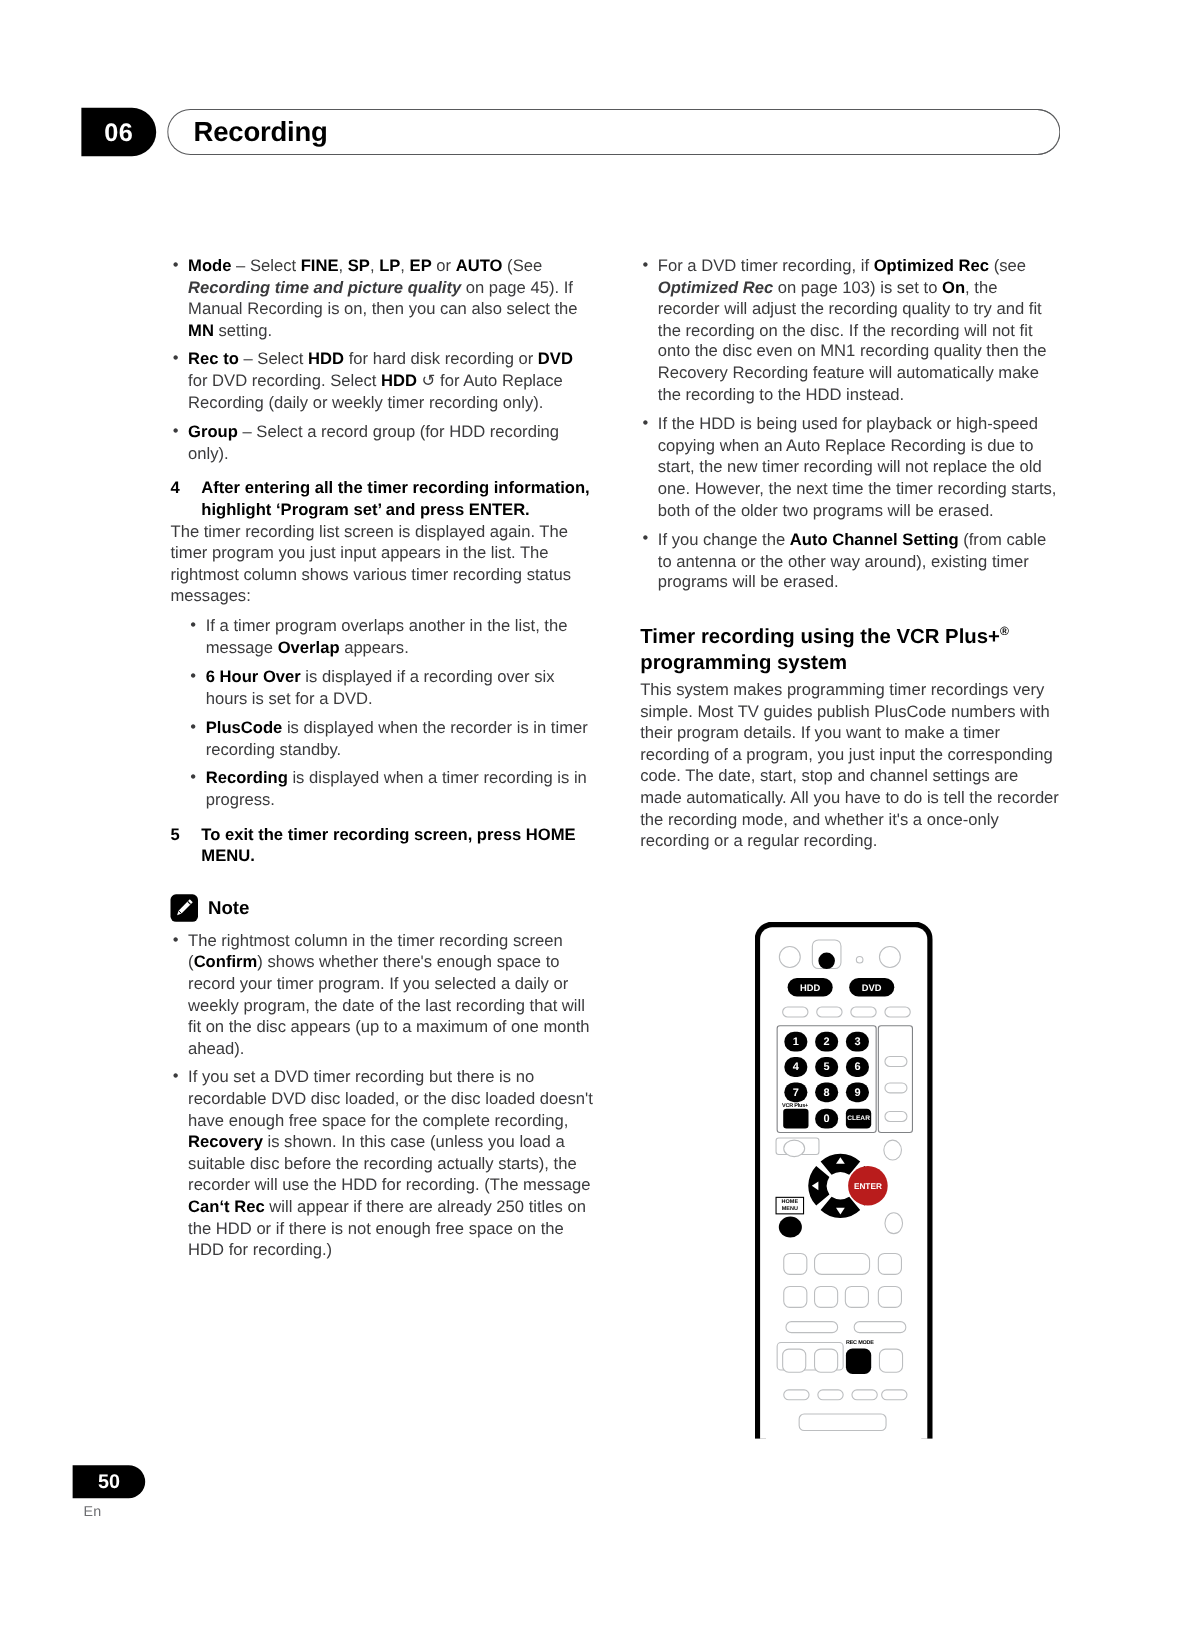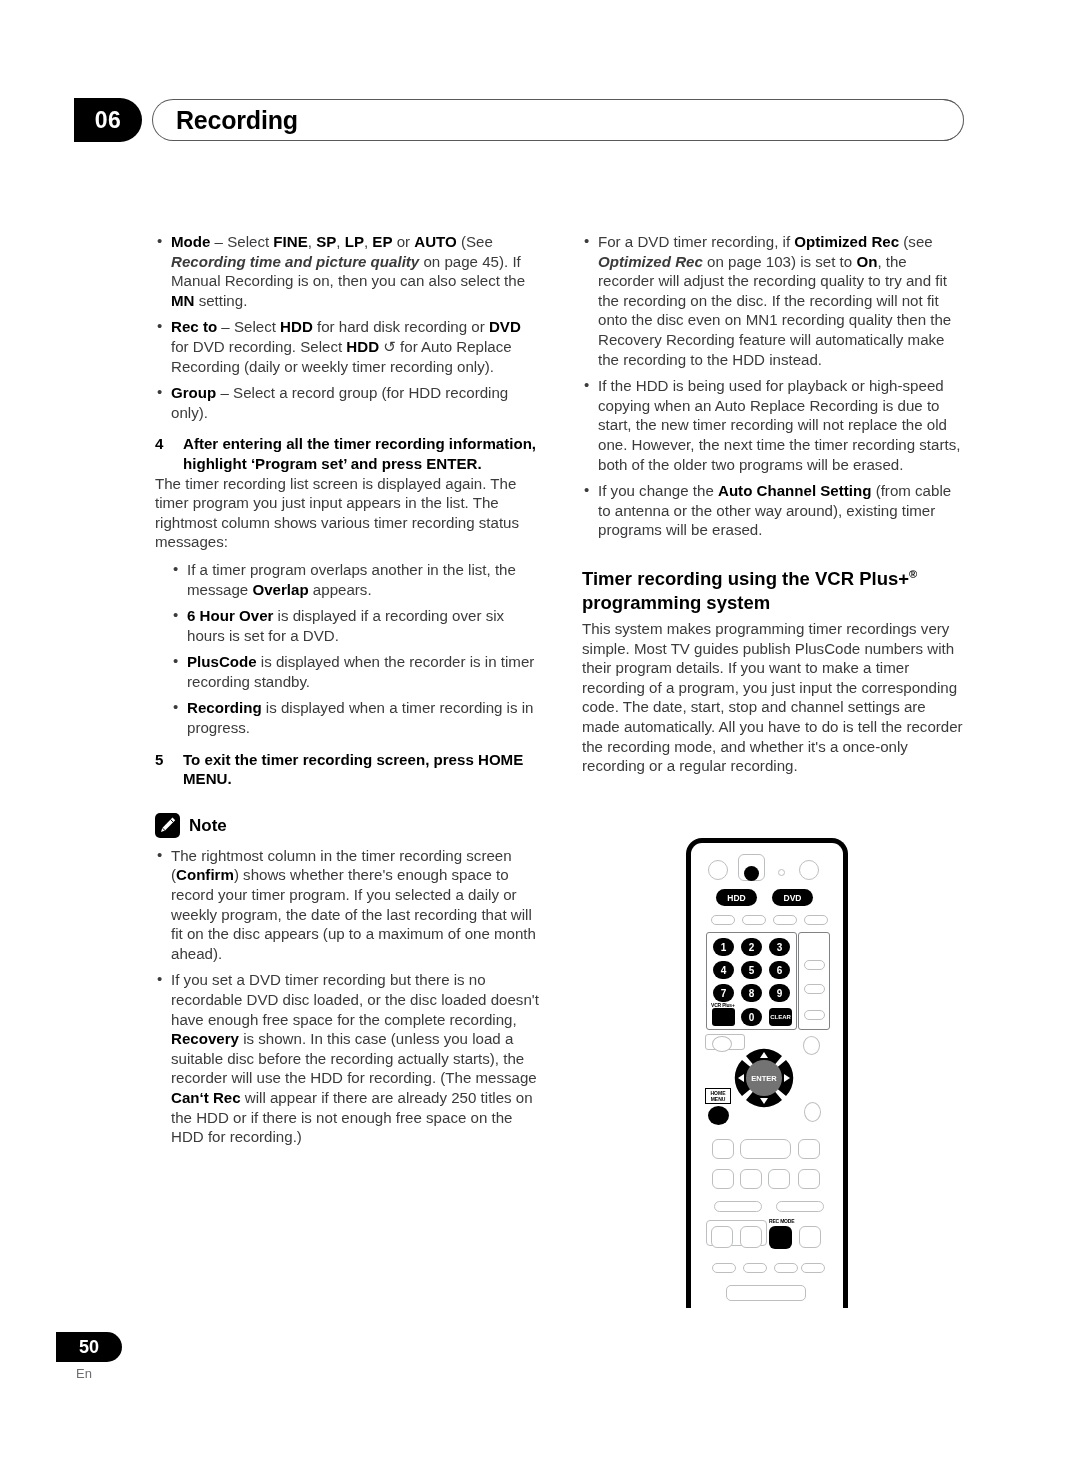--- a/index.html
+++ b/index.html
@@ -158,21 +158,21 @@
     color: #000000;
     line-height: 24px;
     margin-top: 22px;
     margin-bottom: 4px;
   }
   .section-head sup { font-size: 11px; vertical-align: super; }
 
   
   .page-badge {
     position: absolute;
-    left: 56px;
+    left: 66px;
     top: 1332px;
     width: 66px;
     height: 30px;
     background: #000000;
     border-radius: 0 15px 15px 0;
     color: #ffffff;
     font-size: 18px;
     font-weight: bold;
     display: flex;
     align-items: center;
@@ -232,27 +232,28 @@
     font-size: 5px;
     font-weight: bold;
     color: #000000;
     letter-spacing: -0.2px;
     white-space: nowrap;
   }
   .dpad { position: absolute; }
   .enter-circle {
     position: absolute;
     border-radius: 50%;
-    background: #737373;
+    background: #b91c1c;
     color: #ffffff;
     display: flex;
     align-items: center;
     justify-content: center;
     font-size: 7.5px;
     font-weight: bold;
+    margin-left: 25px;
   }
   .home-menu-box {
     position: absolute;
     border: 1.2px solid #000000;
     background: #ffffff;
     font-size: 5px;
     font-weight: bold;
     line-height: 6px;
     text-align: center;
     padding: 1px 1px;

